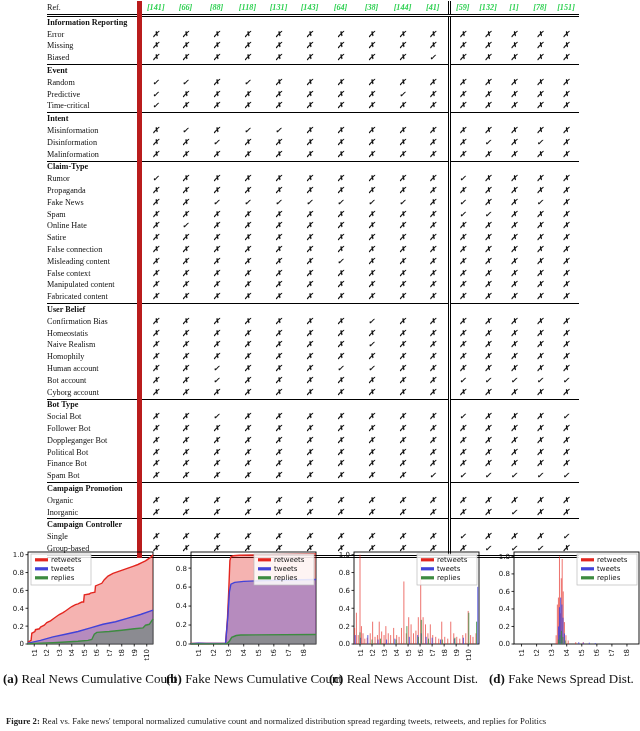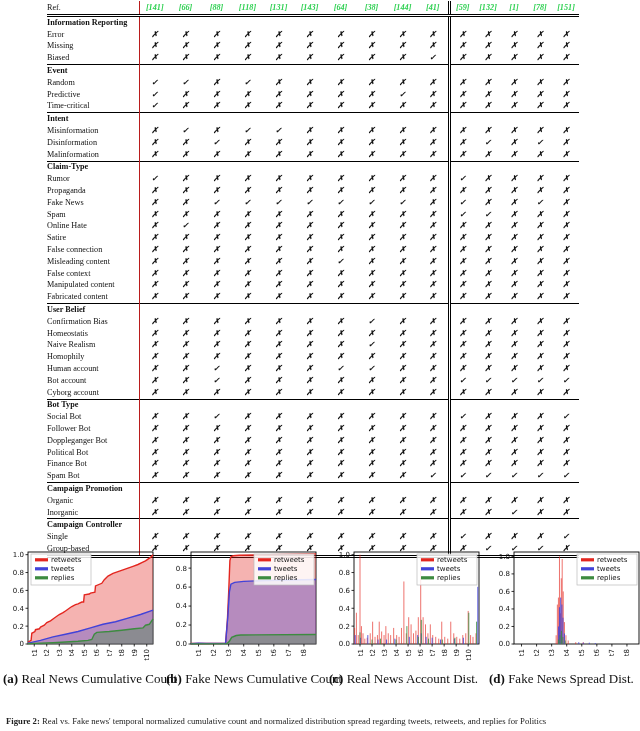--- a/index.html
+++ b/index.html
@@ -1,21 +1,21 @@
 <!DOCTYPE html>
 <html><head>
 <meta charset="utf-8">
 <style>
   html,body{margin:0;padding:0;background:#fff;}
   .page{position:relative;width:640px;height:731px;background:#fff;overflow:hidden;
         font-family:"Liberation Serif",serif;color:#111;}
   
   table.cmp{position:absolute;top:1px;left:47px;width:532px;border-collapse:collapse;table-layout:fixed;}
   table.cmp td{height:11.8px;padding:0;vertical-align:middle;font-size:8.2px;line-height:10px;overflow:visible;white-space:nowrap;}
-  td.lbl{border-right:1px solid #b91c1c;padding-left:3px;margin-left:7px;}
+  td.lbl{border-right:5px solid #b91c1c;padding-left:3px;margin-left:7px;}
   td.item{}
   td.sec{font-weight:bold;}
   tr.ref-row td{border-bottom:3px double #000;height:13px;}
   td.ref{color:#2fd052;text-align:center;font-size:8.4px;}
   td.ref-lbl{color:#111;font-weight:normal;}
   tr.sec-row td{border-top:1px solid #000;}
   tbody tr:last-child td{border-bottom:3px double #000;}
   td.mark{text-align:center;font-style:italic;font-weight:600;font-size:8.4px;}
   td.div{border-left:3px double #000;}
   

